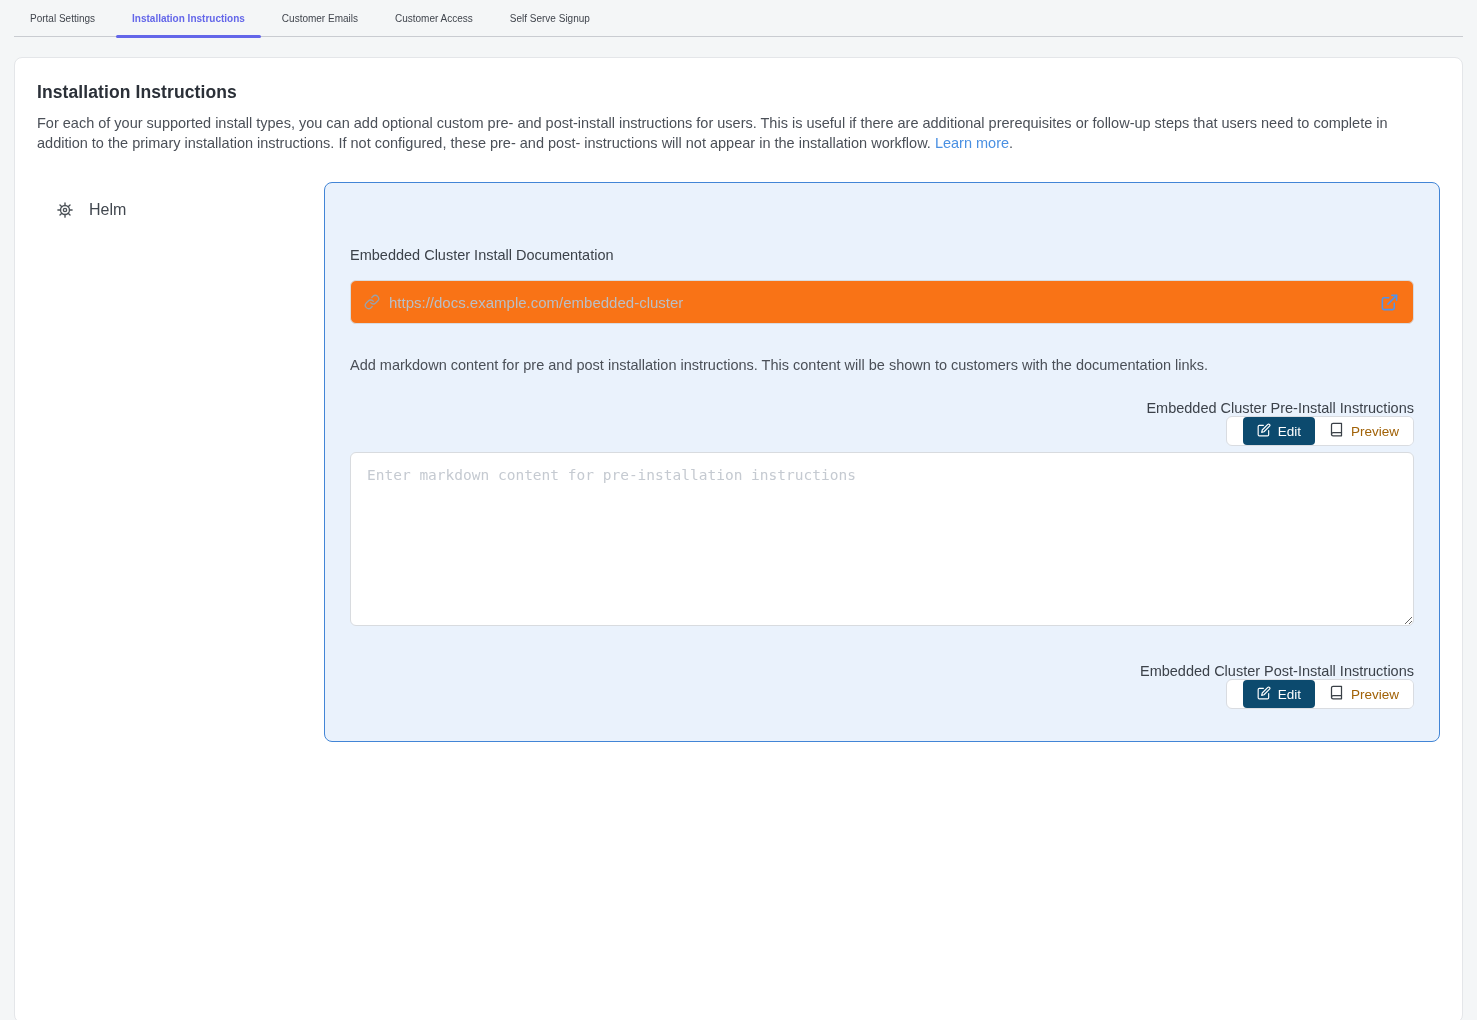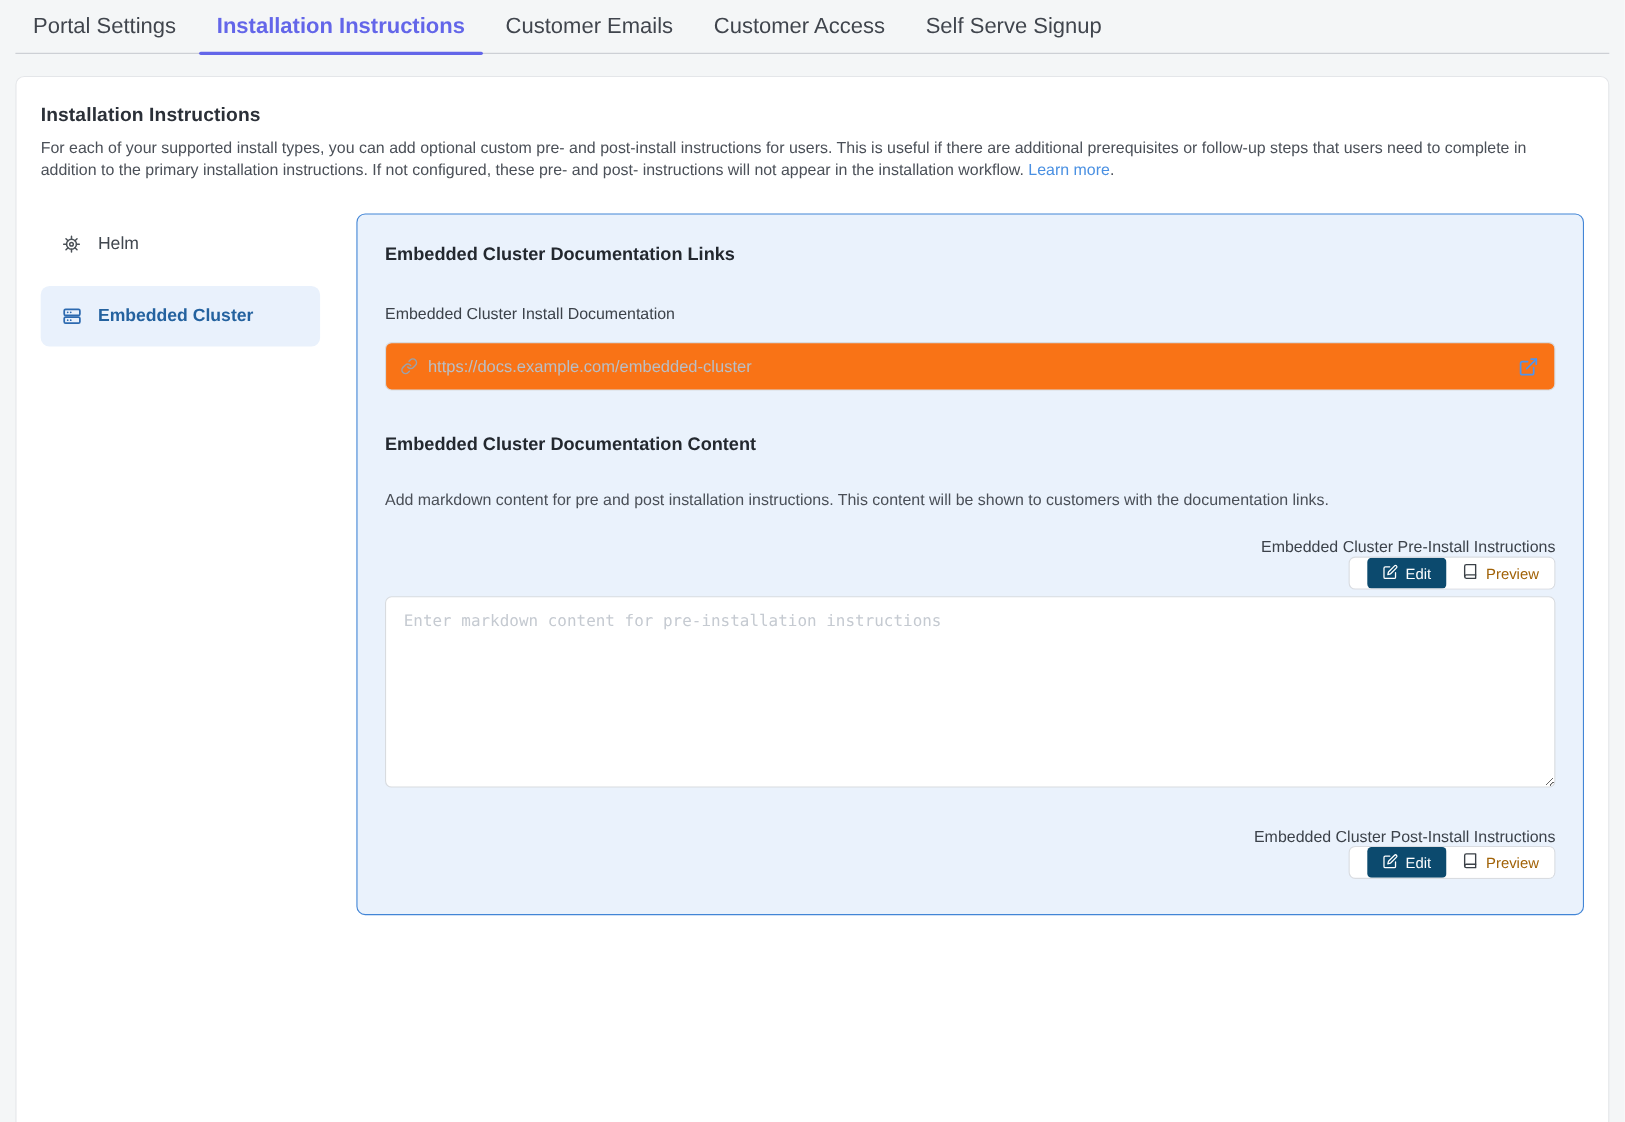--- a/index.html
+++ b/index.html
@@ -10,21 +10,21 @@
     color: #3e444c;
   }
 
   
   .tabbar { padding: 0 14px; }
   .tabbar-inner {
     display: flex;
     border-bottom: 1px solid #c9ccd1;
   }
   .tab {
-    font-size: 20px;
+    font-size: 10px;
     color: #40454d;
     padding: 13px 16px 12px 16px;
     margin-right: 5px;
     cursor: pointer;
     position: relative;
     white-space: nowrap;
   }
   .tab.active {
     color: #6366e9;
     font-weight: 700;
@@ -229,57 +229,45 @@
         <span class="icon">
           <svg viewBox="0 0 24 24" width="18" height="18" fill="none" stroke="#4b5157" stroke-width="1.8" stroke-linecap="round">
             <circle cx="12" cy="12" r="6"></circle>
             <circle cx="12" cy="12" r="2.2"></circle>
             <path d="M12 2.5v3.5M12 18v3.5M2.5 12H6M18 12h3.5M5.3 5.3l2.5 2.5M16.2 16.2l2.5 2.5M18.7 5.3l-2.5 2.5M7.8 16.2l-2.5 2.5"></path>
           </svg>
         </span>
         <span>Helm</span>
       </div>
 
-      <div class="side-item selected">
-        <span class="icon">
-          <svg viewBox="0 0 24 24" width="19" height="19" fill="none" stroke="#2d6ab0" stroke-width="2" stroke-linecap="round" stroke-linejoin="round">
-            <rect x="3" y="4" width="18" height="7" rx="1.6"></rect>
-            <rect x="3" y="13" width="18" height="7" rx="1.6"></rect>
-            <path d="M7 7.5h.01M10.5 7.5h.01M7 16.5h.01M10.5 16.5h.01"></path>
-          </svg>
-        </span>
-        <span>Embedded Cluster</span>
-      </div>
 
     </div>
 
     <div class="panel">
 
-      <div class="section-title">Embedded Cluster Documentation Links</div>
 
       <div class="field-label mt-links-label">Embedded Cluster Install Documentation</div>
 
       <div class="url-input">
         <span class="link-ic">
           <svg viewBox="0 0 24 24" width="16" height="16" fill="none" stroke="#9aa1ab" stroke-width="2" stroke-linecap="round" stroke-linejoin="round">
             <path d="M10 13a5 5 0 0 0 7.54.54l3-3a5 5 0 0 0-7.07-7.07l-1.72 1.71"></path>
             <path d="M14 11a5 5 0 0 0-7.54-.54l-3 3a5 5 0 0 0 7.07 7.07l1.71-1.71"></path>
           </svg>
         </span>
         <input type="text" placeholder="https://docs.example.com/embedded-cluster" style="">
         <span class="ext-ic">
           <svg viewBox="0 0 24 24" width="19" height="19" fill="none" stroke="#4f94ed" stroke-width="2" stroke-linecap="round" stroke-linejoin="round">
             <path d="M18 13v6a2 2 0 0 1-2 2H5a2 2 0 0 1-2-2V8a2 2 0 0 1 2-2h6"></path>
             <polyline points="15 3 21 3 21 9"></polyline>
             <line x1="10" y1="14" x2="21" y2="3"></line>
           </svg>
         </span>
       </div>
 
-      <div class="section-title mt-content-title">Embedded Cluster Documentation Content</div>
 
       <p class="panel-desc">Add markdown content for pre and post installation instructions. This content will be shown to customers with the documentation links.</p>
 
       <div class="label-row">
         <div class="field-label">Embedded Cluster Pre-Install Instructions</div>
         <div class="btn-group">
           <button class="btn edit">
             <span>
               <svg viewBox="0 0 24 24" width="14" height="14" fill="none" stroke="#ffffff" stroke-width="2" stroke-linecap="round" stroke-linejoin="round">
                 <path d="M11 4H4a2 2 0 0 0-2 2v14a2 2 0 0 0 2 2h14a2 2 0 0 0 2-2v-7"></path>

